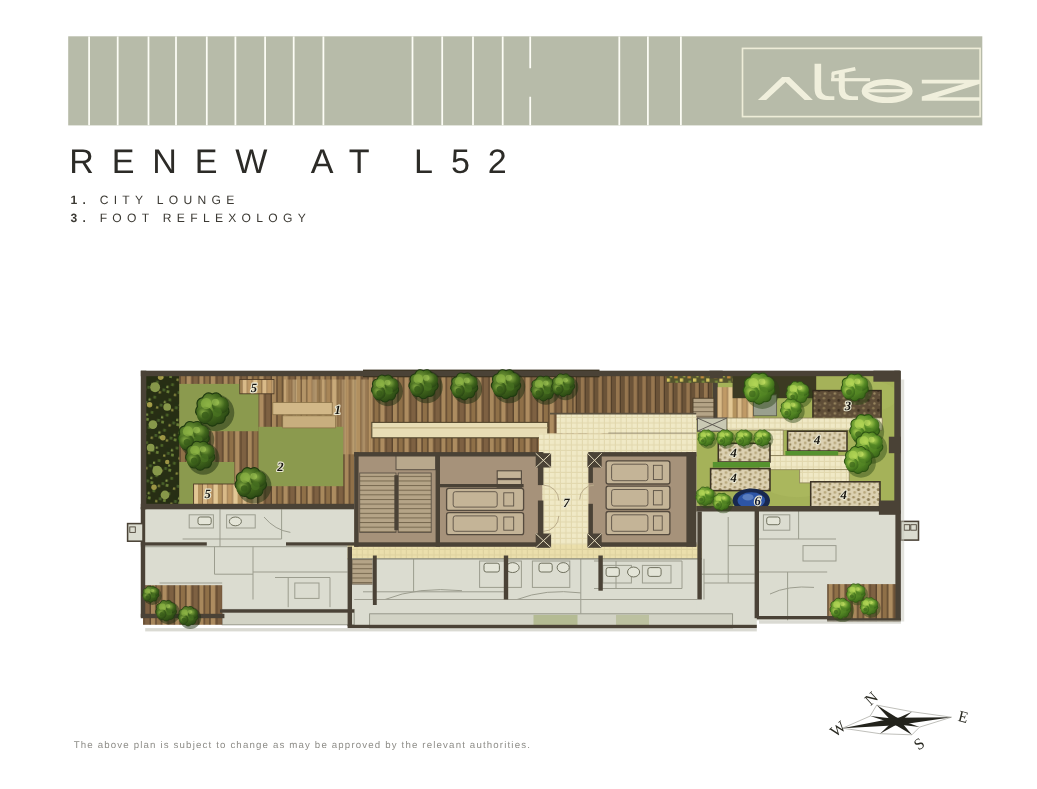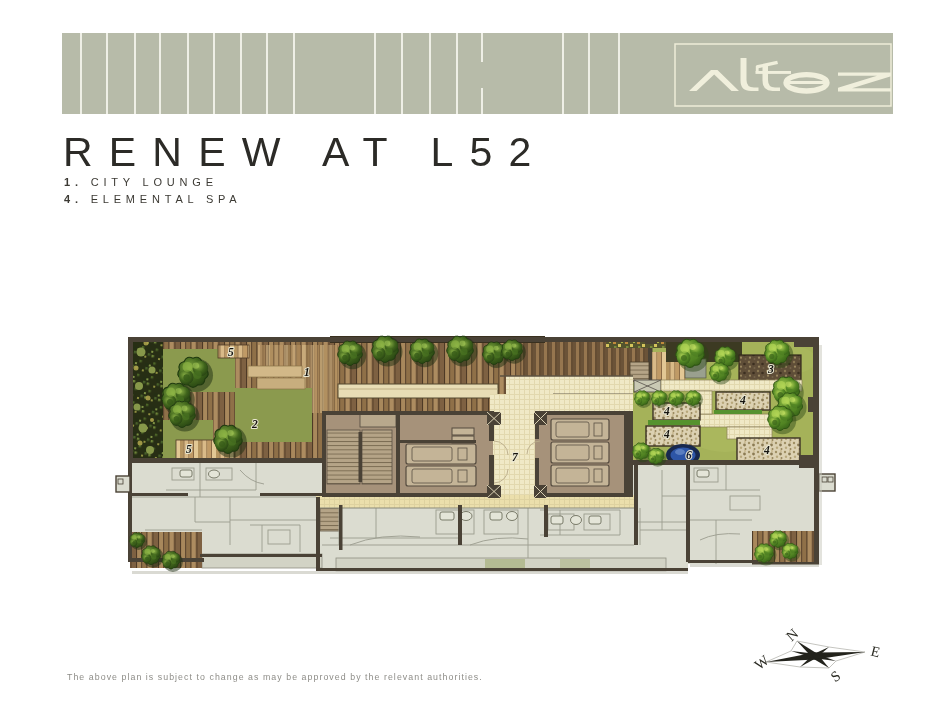--- a/index.html
+++ b/index.html
@@ -44,25 +44,25 @@
     <path d="M700.5,33 L706,33 L706,47 Q706,54.5 713,54.6 L718,54.6 L718,58 L710.5,58 Q700.5,58 700.5,47.5 Z"></path>
     <rect x="693.5" y="38" width="35.5" height="2.9"></rect>
     <path d="M695,35.5 L716,31 L715.2,27.8 L694.2,32.3 Z"></path>
     <rect x="693.8" y="33" width="2.8" height="5.5"></rect>
     <rect x="724" y="48" width="41" height="3"></rect>
     <path d="M776,39.5 L829,39.5 L829,43.2 L790,55.3 L829,55.3 L829,58.5 L776,58.5 L776,54.8 L815,42.8 L776,42.8 Z"></path>
   </g>
   <ellipse cx="744.5" cy="49.8" rx="20.5" ry="8.2" fill="none" stroke="#f0efdc" stroke-width="5.4"></ellipse>
 </svg>
 
-<div class="abs" style="left:63px;top:129px;font-size:41px;letter-spacing:16.2px;color:#2c2b27;font-weight:400;">RENEW AT L52</div>
+<div class="abs" style="left:63px;top:129px;font-size:31px;letter-spacing:16.2px;color:#2c2b27;font-weight:400;">RENEW AT L52</div>
 
 <div class="abs" style="left:64px;top:174px;font-size:11px;color:#3c3a34;line-height:16.5px;letter-spacing:4.8px;">
   <div><b>1.</b>&nbsp;CITY LOUNGE</div>
-  <div><b>4.</b>&nbsp;ELEMENTAL SPA</div>
+  <div><b>3.</b>&nbsp;FOOT REFLEXOLOGY</div>
 </div>
 
 <div class="abs" style="left:67px;top:672px;font-size:8.8px;color:#8e8d88;letter-spacing:1.05px;text-align:right;">The above plan is subject to change as may be approved by the relevant authorities.</div>
 
 <svg class="abs" id="plan" style="left:0;top:0;" width="943" height="717" viewBox="0 0 943 717">
 <defs>
   <pattern id="wood" patternUnits="userSpaceOnUse" width="22" height="60">
     <rect width="22" height="60" fill="#91714b"></rect>
     <rect x="0" width="4" height="60" fill="#7e6142"></rect>
     <rect x="4" width="1.2" height="60" fill="#4e3a26"></rect>

